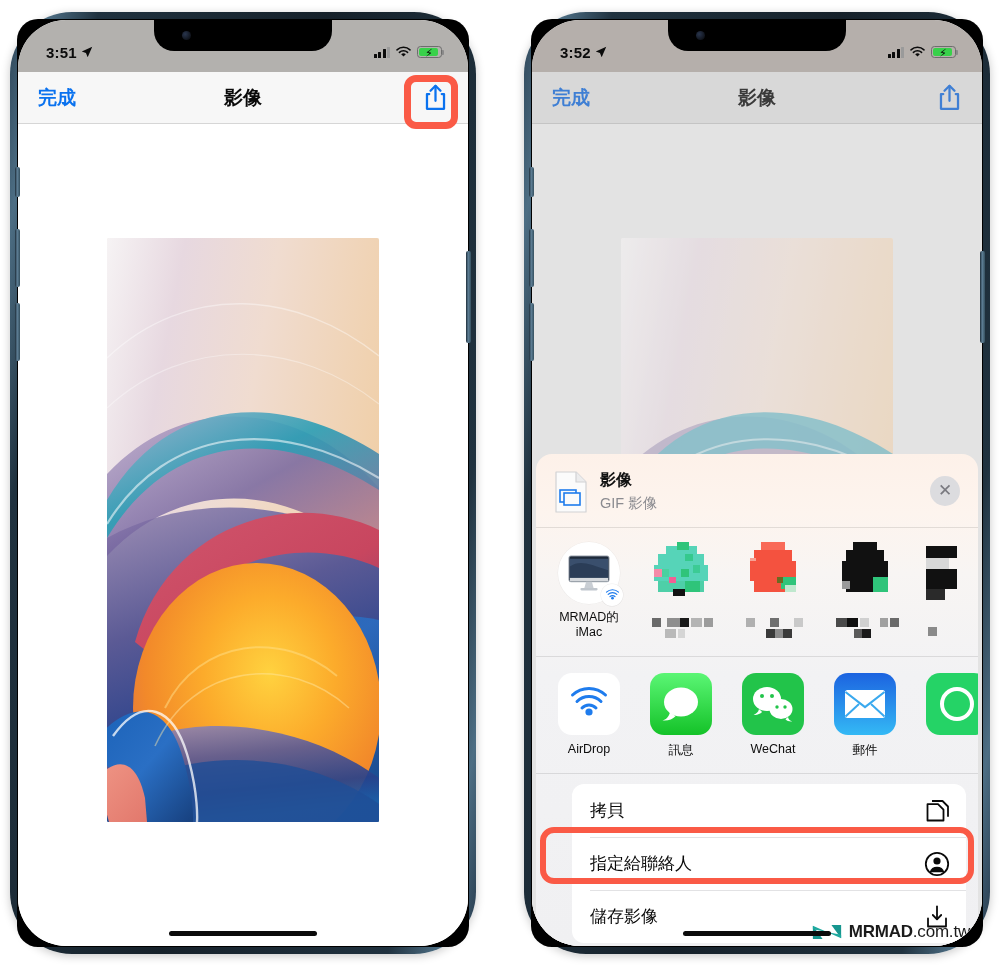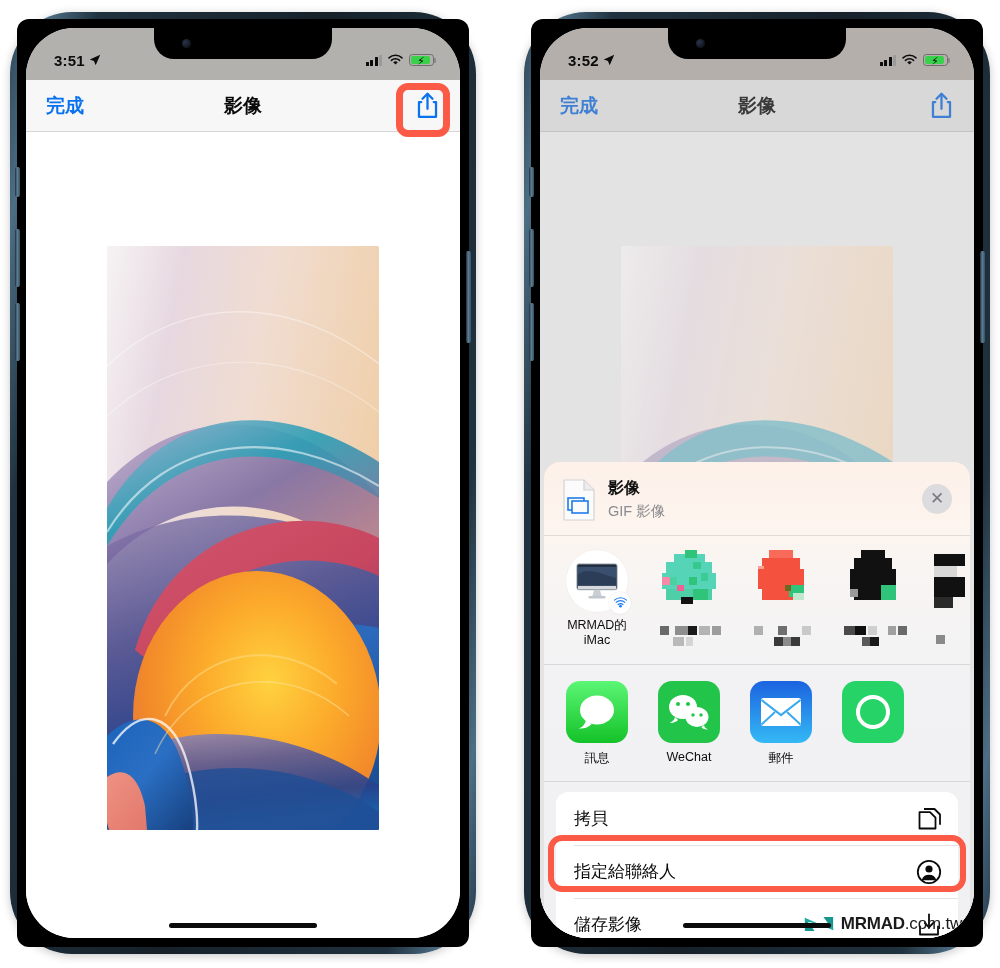--- a/index.html
+++ b/index.html
@@ -20,23 +20,23 @@
     background: linear-gradient(100deg,#2d4456 0%, #4d6e84 6%, #20323f 14%, #16212a 50%, #20323f 86%, #4d6e84 94%, #25384a 100%);
     padding: 7px;
     box-shadow: 0 2px 10px rgba(0,0,0,.22);
   }
   .phone.left  { left: 10px;  top: 12px; }
   .phone.right { left: 524px; top: 12px; }
 
   .phone-inner {
     position: relative;
     width: 100%; height: 100%;
-    border-radius: 12px;
+    border-radius: 21px;
     background: #000;
-    padding: 9px;
+    padding: 1px;
   }
   .screen {
     position: relative;
     width: 100%; height: 100%;
     border-radius: 48px;
     overflow: hidden;
     background: #fff;
   }
 
   
@@ -182,21 +182,21 @@
     padding: 16px 16px 14px 22px;
     border-bottom: .5px solid rgba(0,0,0,.10);
     overflow:hidden;
   }
   .app { width: 62px; flex:0 0 auto; text-align:center; }
   .app .ic { width: 62px; height: 62px; border-radius: 14px; margin-bottom: 7px; overflow:hidden; }
   .app .lb { font-size: 12.5px; color:#0d0d0d; }
 
   
   .actions { padding: 10px 12px 0 12px; position: relative; }
-  .act-group { background:#fff; border-radius: 12px; overflow:hidden; }
+  .act-group { background:#fff; border-radius: 12px; overflow:hidden;margin-left:24px; }
   .act {
     position:relative; display:flex; align-items:center; justify-content:space-between;
     height: 53px; padding: 0 16px 0 18px;
   }
   .act + .act::before {
     content:""; position:absolute; left:18px; right:0; top:0; height:.5px; background:#e2e2e4;
   }
   .act .lb { font-size: 17px; color:#0a0a0a; }
   .act .ic { width: 26px; height: 26px; color:#0a0a0a; }
 
@@ -534,20 +534,31 @@
                   <rect x="0" y="7" width="8" height="5" fill="#111"></rect>
                   <rect x="0" y="12" width="5" height="3" fill="#2a2a2a"></rect>
                 </svg>
                 <svg class="pixname" viewBox="0 0 40 12" shape-rendering="crispEdges">
                   <rect x="2" y="6" width="4" height="4" fill="#8a8a8a"></rect>
                 </svg>
               </div>
             </div>
 
             <div class="app-row">
+              <div class="app">
+                <div class="ic" style="background:#fff;display:flex;align-items:center;justify-content:center;">
+                  <svg width="44" height="44" viewBox="0 0 44 44">
+                    <circle cx="22" cy="30" r="3.6" fill="#1f7ced"></circle>
+                    <path d="M15 26a9.6 9.6 0 0 1 14 0" stroke="#1f7ced" stroke-width="3" fill="none" stroke-linecap="round"></path>
+                    <path d="M10 19.5a17 17 0 0 1 24 0" stroke="#1f7ced" stroke-width="3" fill="none" stroke-linecap="round"></path>
+                    <path d="M5.5 13a24 24 0 0 1 33 0" stroke="#1f7ced" stroke-width="3" fill="none" stroke-linecap="round"></path>
+                  </svg>
+                </div>
+                <div class="lb">AirDrop</div>
+              </div>
 
               <div class="app">
                 <div class="ic" style="background:linear-gradient(180deg,#5bf675,#14c228);display:flex;align-items:center;justify-content:center;">
                   <svg width="40" height="38" viewBox="0 0 40 38">
                     <ellipse cx="20" cy="17" rx="17" ry="14.5" fill="#fff"></ellipse>
                     <path d="M9 27c-1 5-4 7.5-7.5 8.5 5.5.6 10-1.2 13-4.2z" fill="#fff"></path>
                   </svg>
                 </div>
                 <div class="lb">訊息</div>
               </div>

